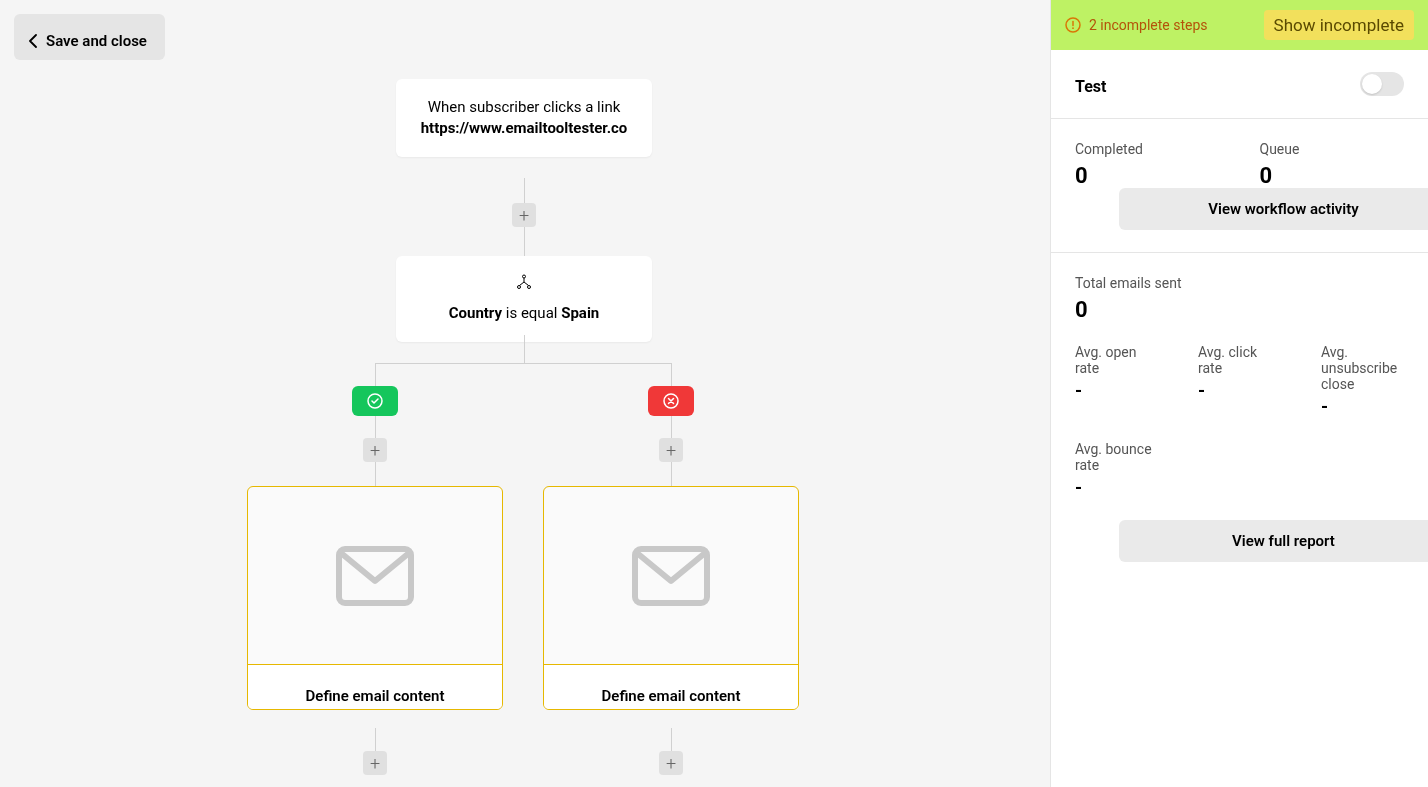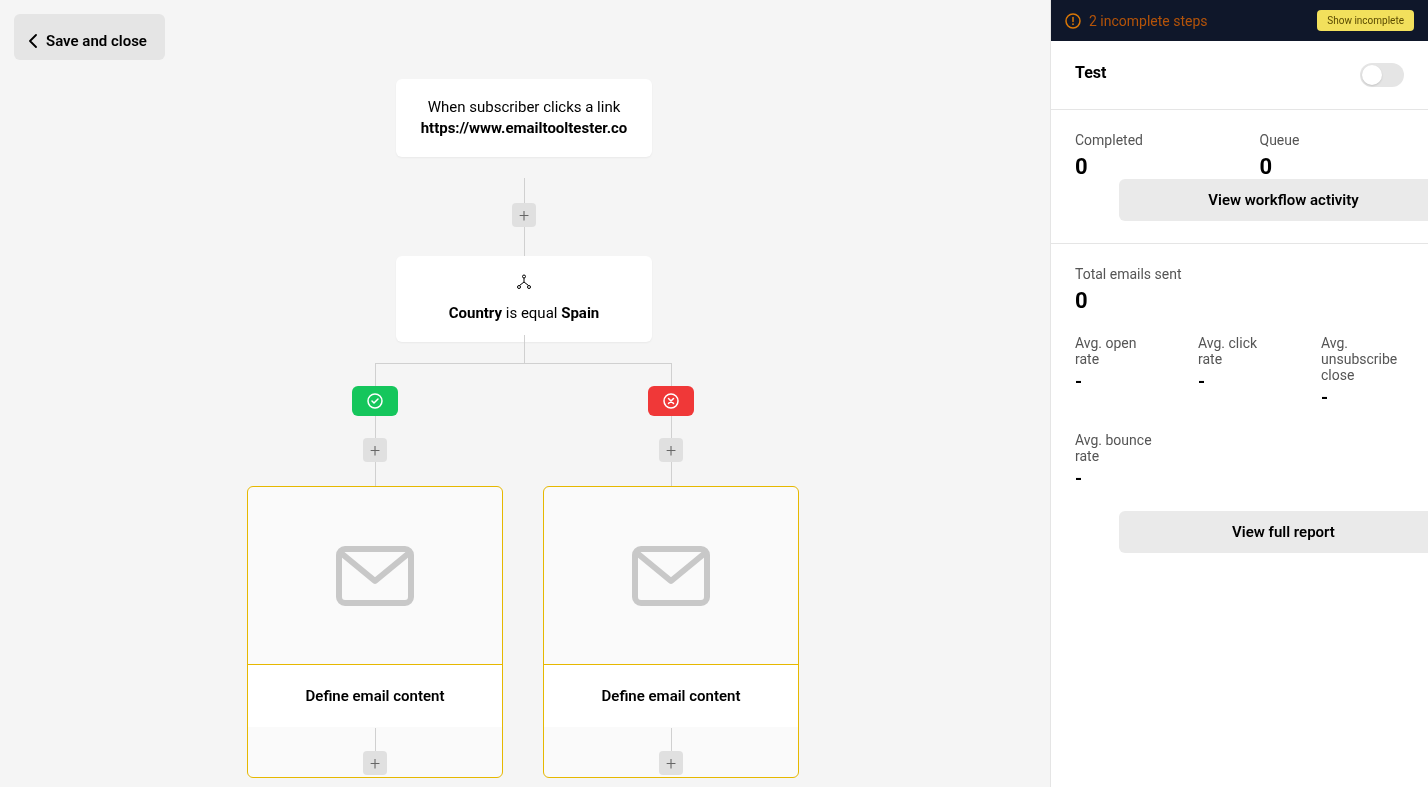--- a/index.html
+++ b/index.html
@@ -127,21 +127,21 @@
     }
     .branch-no {
       background: #f03838;
       top: 386px;
       left: 648px;
     }
     
     .email-node {
       position: absolute;
       width: 256px;
-      height: 292px;
+      height: 224px;
       background: #fafafa;
       border: 1.5px solid #e6b800;
       border-radius: 6px;
       overflow: hidden;
       cursor: pointer;
     }
     .email-node .preview {
       height: 178px;
       display: flex;
       align-items: center;
@@ -166,50 +166,50 @@
       position: absolute;
       top: 0;
       right: 0;
       width: 378px;
       height: 100%;
       background: #fff;
       border-left: 1px solid #e5e5e5;
     }
     
     .alert-bar {
-      background: #0f172a;
+      background: #bef264;
       padding: 10px 14px;
       display: flex;
       align-items: center;
       justify-content: space-between;
     }
     .alert-left {
       display: flex;
       align-items: center;
       gap: 8px;
       color: #b45309;
       font-size: 14px;
     }
     .alert-btn {
       background: #f2e05c;
       border: none;
       border-radius: 4px;
       padding: 5px 10px;
-      font-size: 10px;
+      font-size: 17px;
       color: #5a4a00;
       cursor: pointer;
     }
     
     .sidebar-section {
       padding: 22px 24px;
       border-bottom: 1px solid #e5e5e5;
     }
     .test-row {
       display: flex;
-      align-items: flex-start;
+      align-items: flex-end;
       justify-content: space-between;
     }
     .test-label {
       font-size: 16px;
       font-weight: 700;
     }
     .toggle {
       width: 44px;
       height: 24px;
       background: #e5e5e5;

